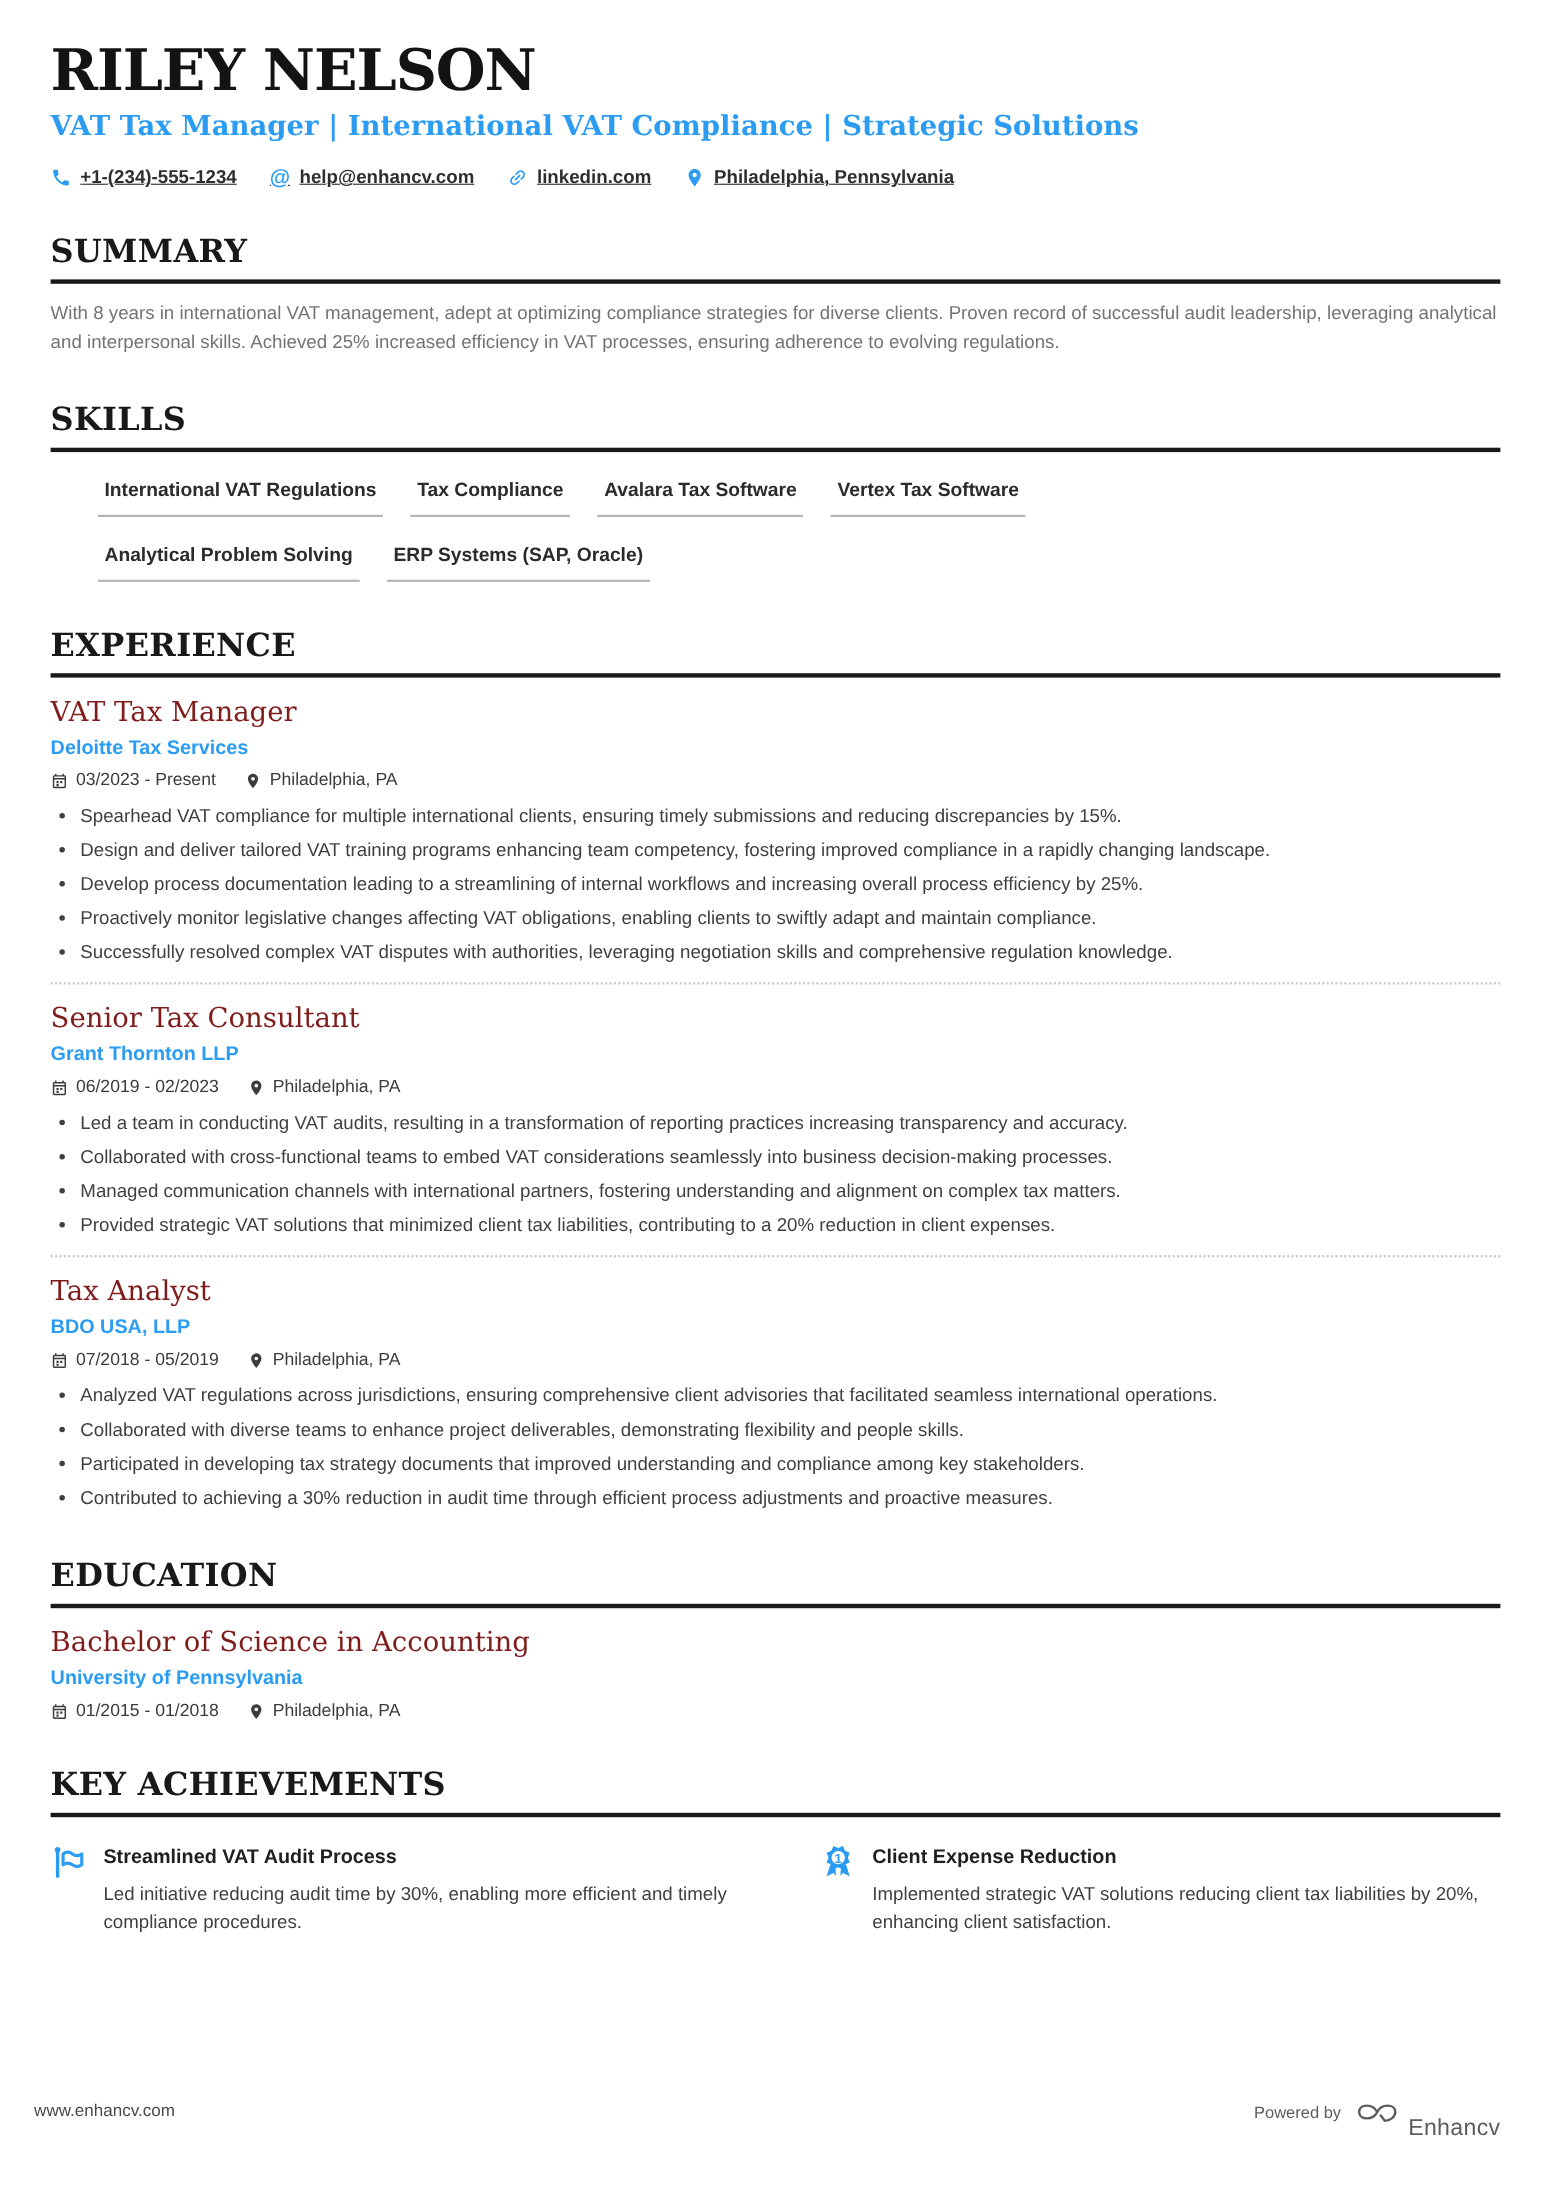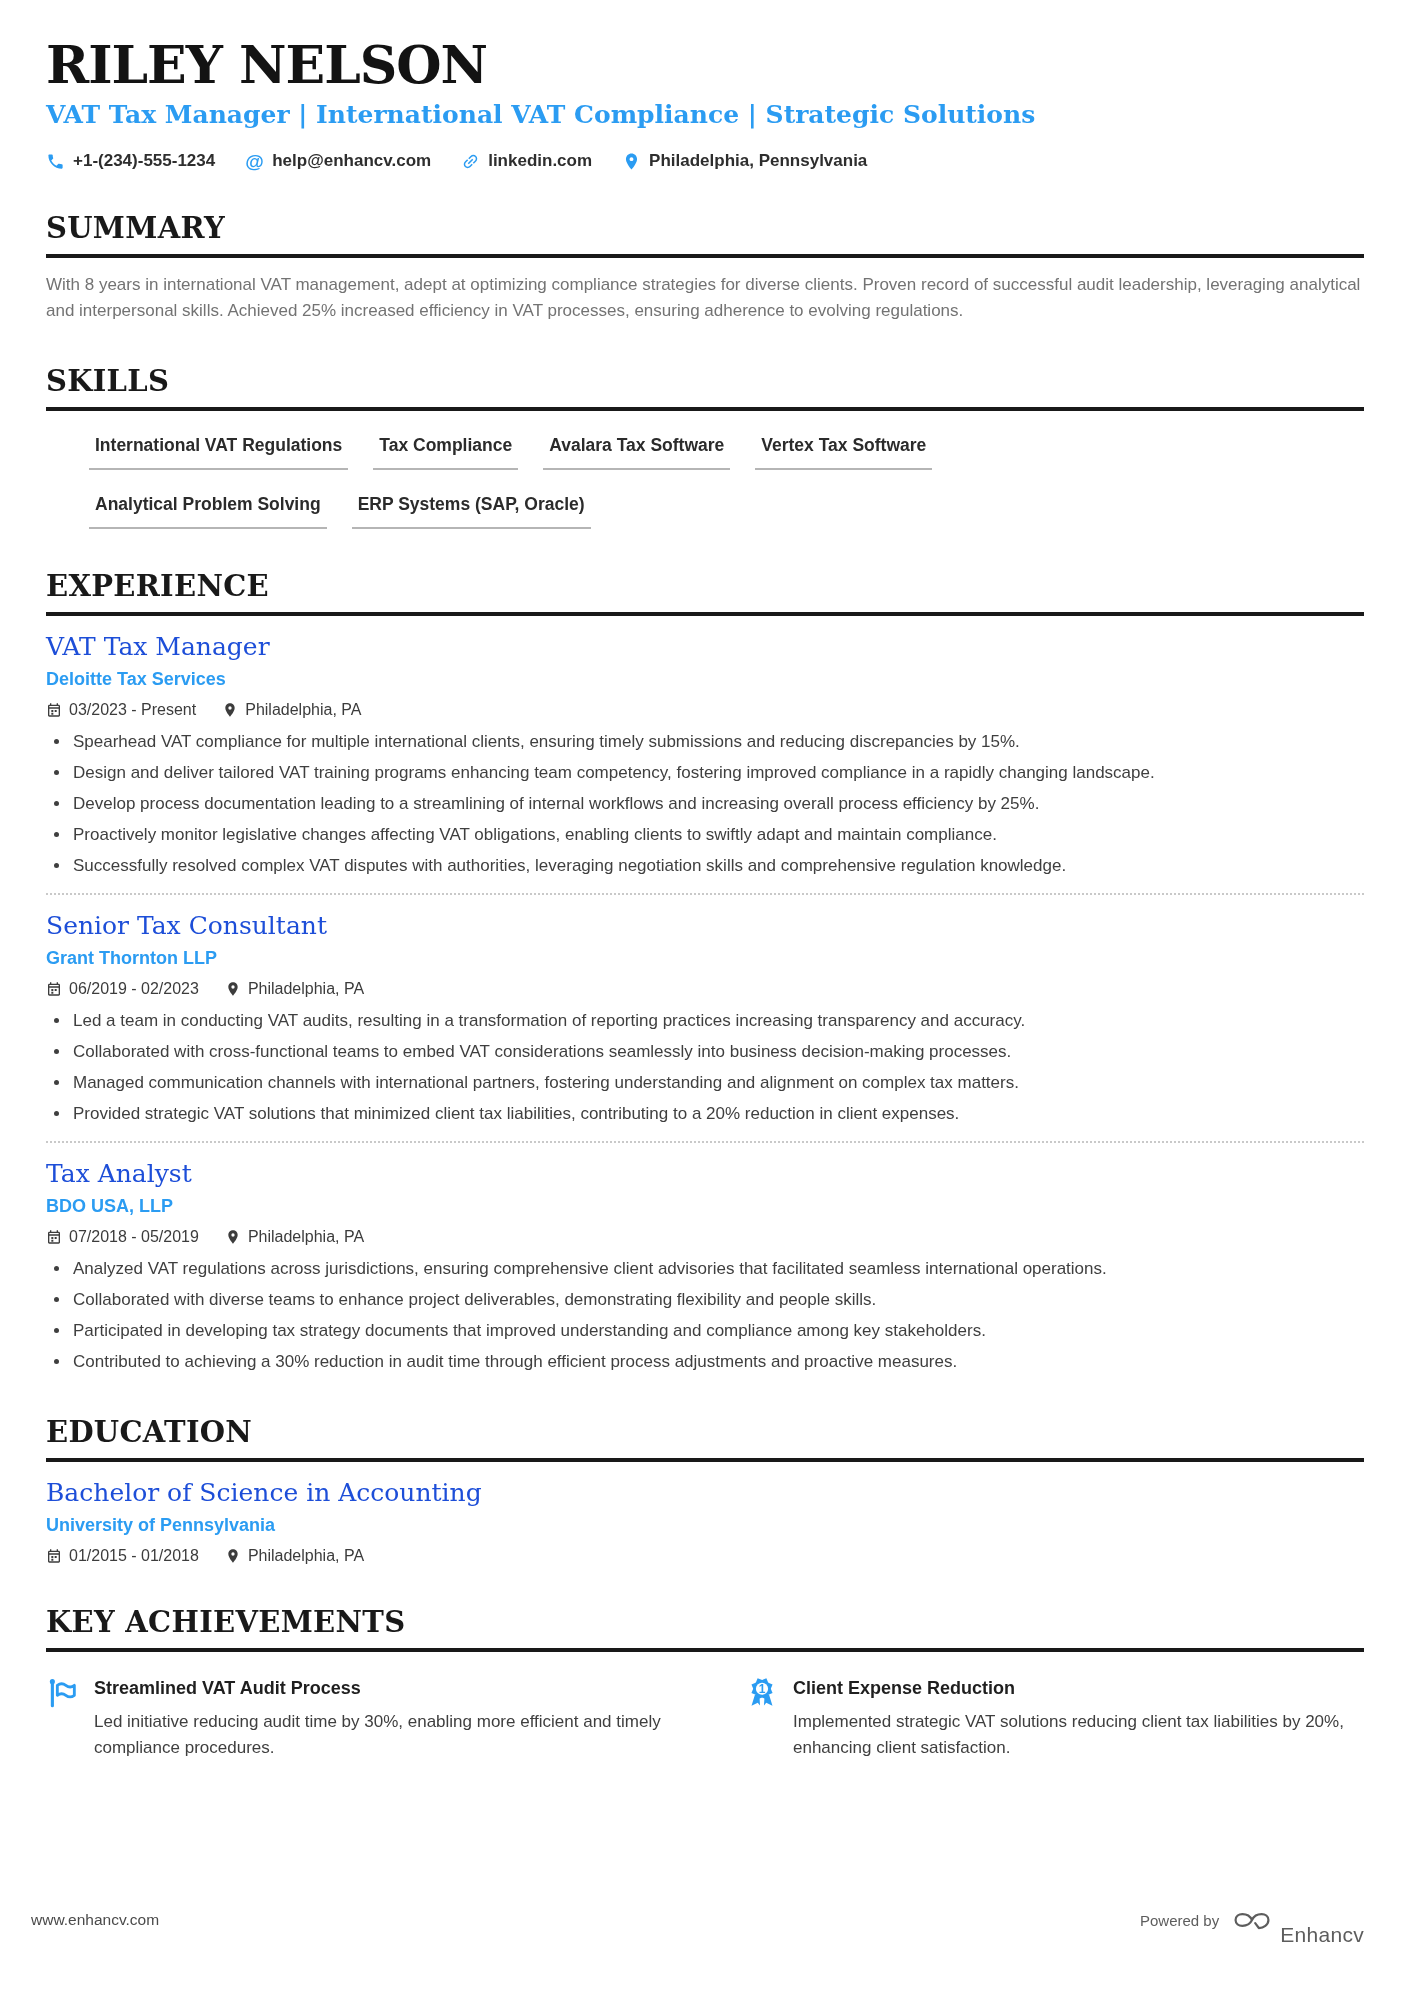--- a/index.html
+++ b/index.html
@@ -25,21 +25,21 @@
     font-family: "DejaVu Serif", serif;
     font-weight: 700;
     font-size: 25px;
     margin-top: 8px;
     line-height: 1.15;
   }
   .contact-row {
     display: flex; align-items: center;
     margin-top: 22px;
     gap: 30px;
-    font-size: 17px; font-weight: 700; color: #2e2e2e;
+    font-size: 17px; font-weight: 700; color: #2e2e2e; text-decoration: underline;
   }
   .contact-item { display: flex; align-items: center; gap: 8px; }
   .contact-item .cicon { display: inline-flex; width: 19px; height: 19px; }
   .at-glyph { font-size: 19px; font-weight: 700; line-height: 19px; }
 
   
   .section { margin-top: 40px; }
   .section-title {
     font-family: "DejaVu Serif", serif;
     font-weight: 700;
@@ -59,21 +59,21 @@
     border-bottom: 2px solid #b5b5b5;
     white-space: nowrap;
   }
 
   
   .job { padding-top: 16px; }
   .job-title, .degree-title {
     font-family: "DejaVu Serif", serif;
     font-weight: 400;
     font-size: 25px;
-    color: #1d4ed8;
+    color: #7f1d1d;
   }
   .company {
     margin-top: 8px;
     font-size: 18px; font-weight: 700;
   }
   .meta-row {
     display: flex; align-items: center; gap: 26px;
     margin-top: 11px;
     font-size: 16px; color: #3c3c3c;
   }

